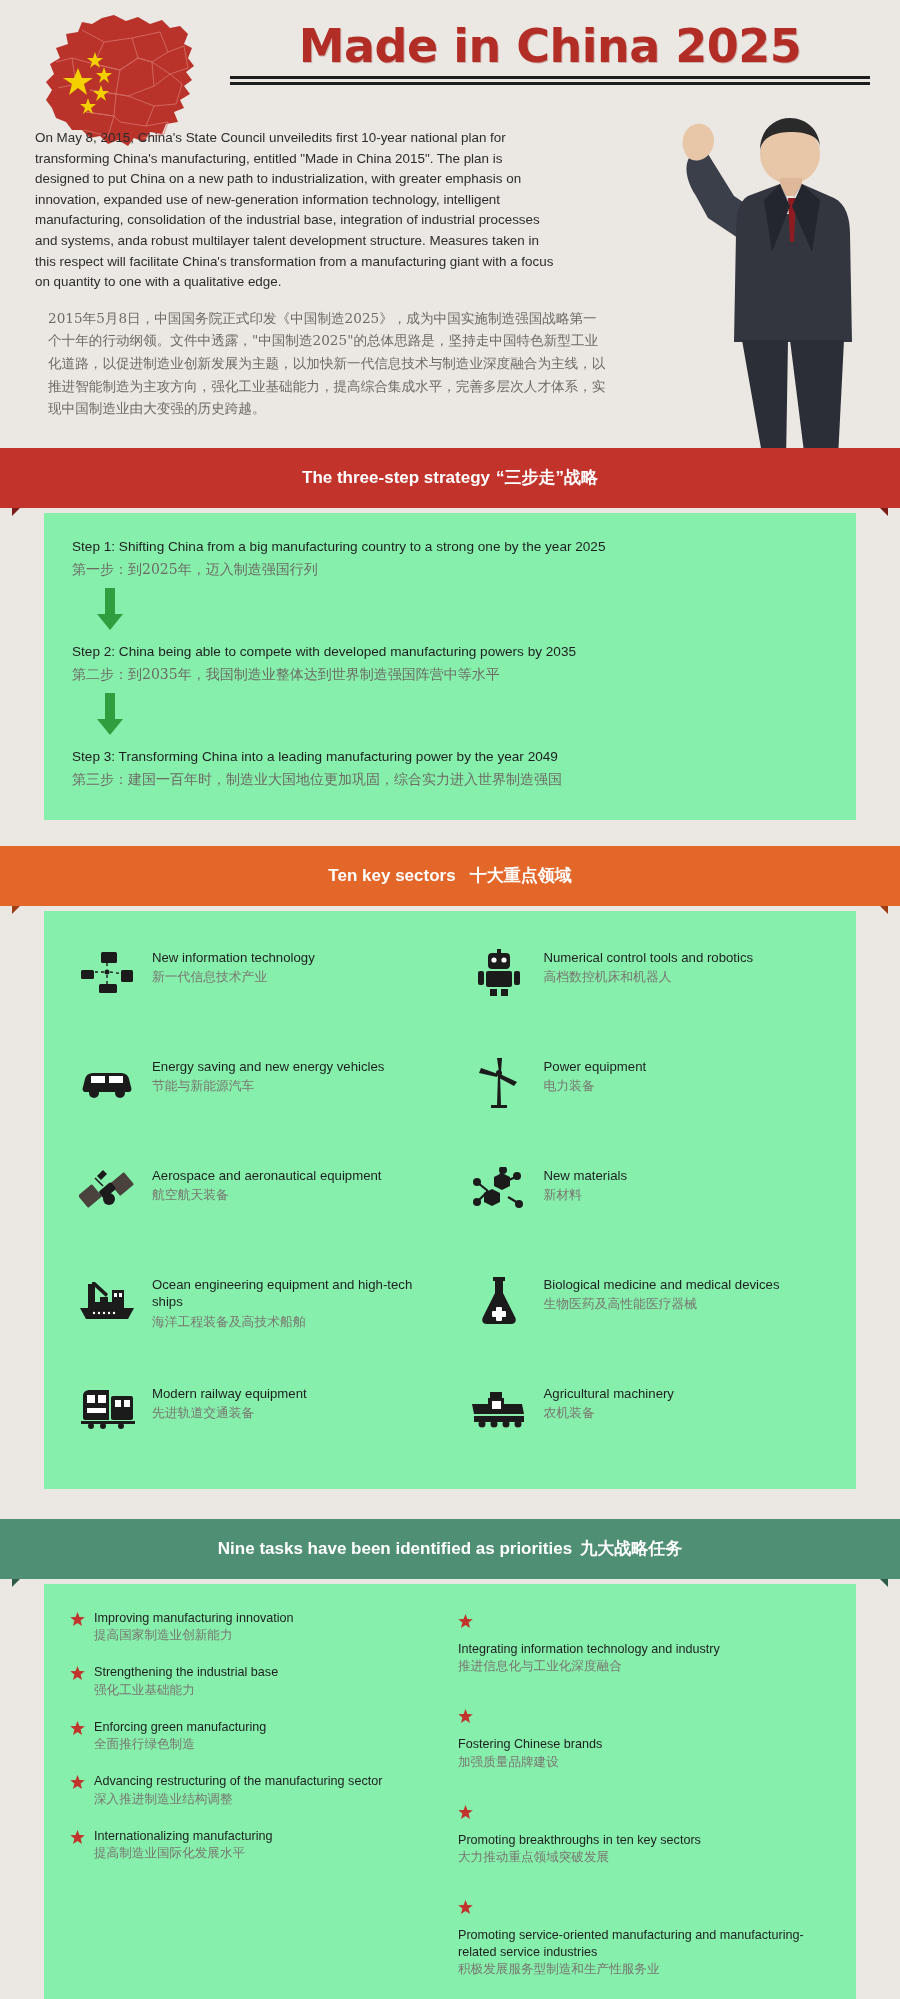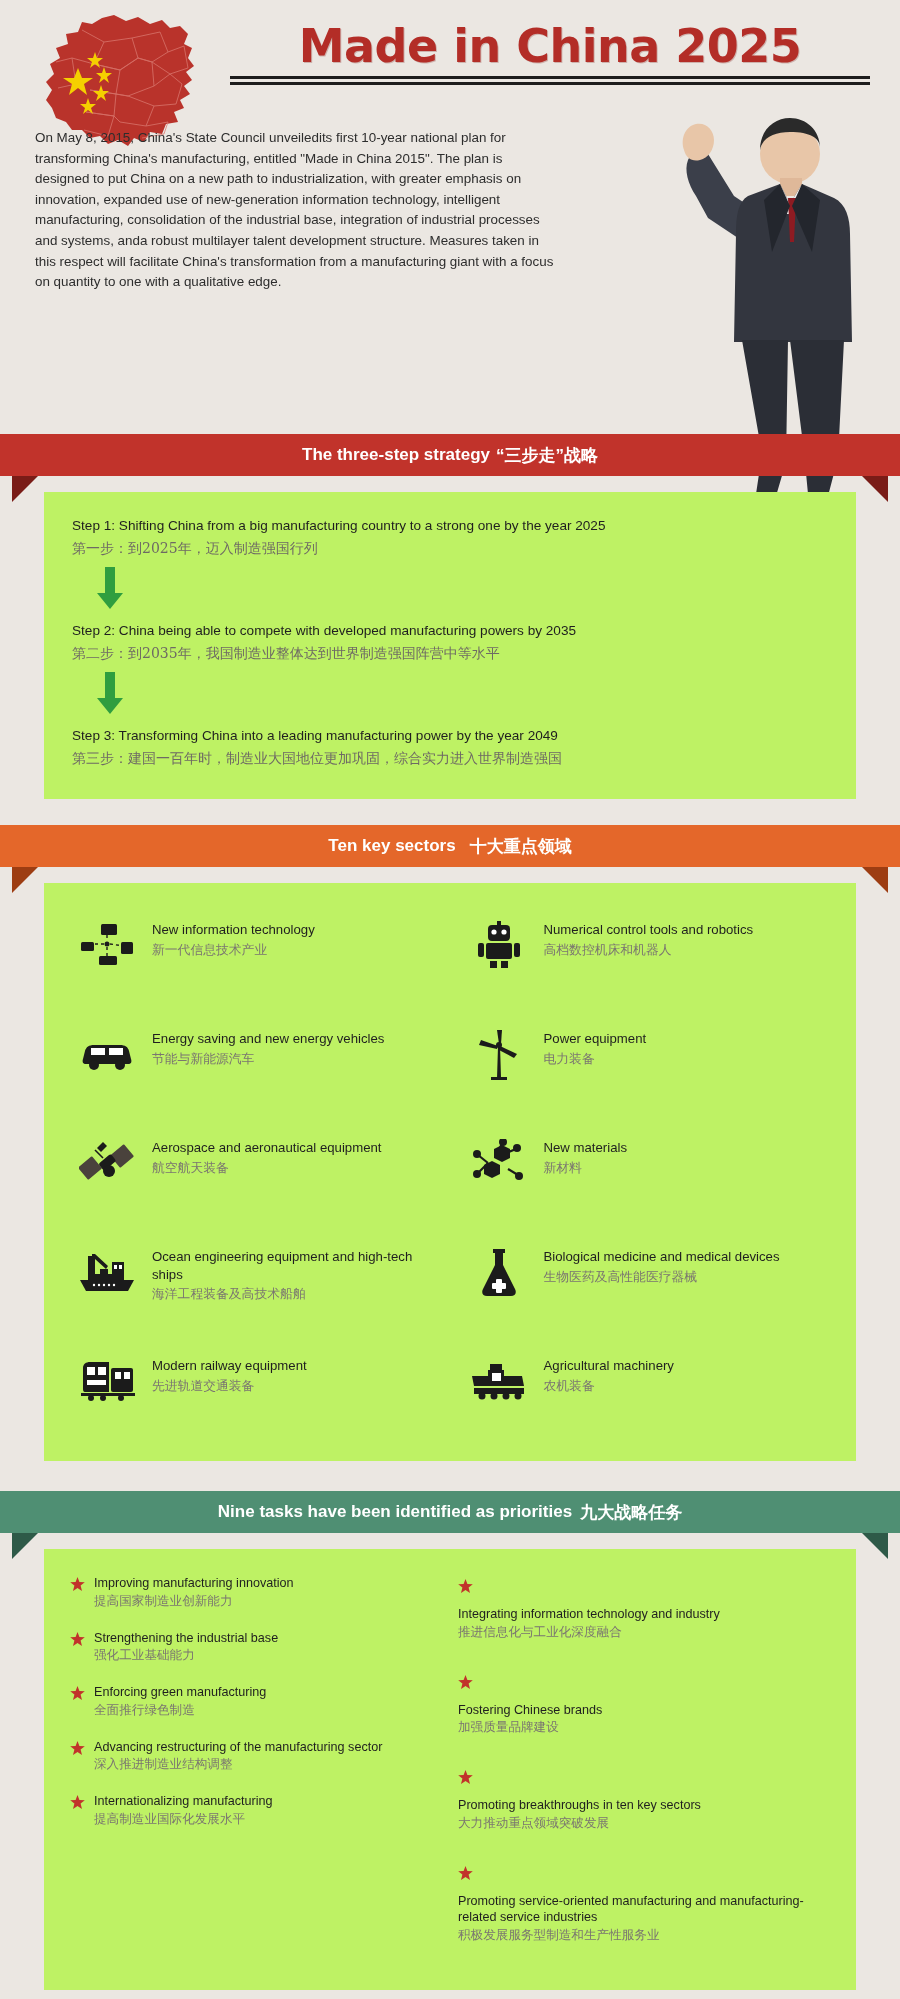--- a/index.html
+++ b/index.html
@@ -70,21 +70,21 @@
   .premier {
     position: absolute;
     right: 12px; top: -28px;
     width: 250px; height: 420px;
   }
 
   
   .section { position: relative; margin-top: 14px; }
   .banner {
     position: relative;
-    height: 42px;
+    height: 60px;
     display: flex; align-items: center; justify-content: center;
     color: #ffffff;
     font-size: 17px;
     font-weight: bold;
     z-index: 3;
   }
   .banner .band {
     position: absolute; left: 0; right: 0; top: 0; bottom: 0;
     z-index: -1;
   }
@@ -101,22 +101,22 @@
   .fold-r { right: 12px; }
   .ribbon-red .fold-l { border-top: 26px solid #7a1c17; border-right: 26px solid transparent; }
   .ribbon-red .fold-r { border-top: 26px solid #7a1c17; border-left: 26px solid transparent; }
   .ribbon-orange .fold-l { border-top: 26px solid #9d3d12; border-right: 26px solid transparent; }
   .ribbon-orange .fold-r { border-top: 26px solid #9d3d12; border-left: 26px solid transparent; }
   .ribbon-green .fold-l { border-top: 26px solid #2e5a48; border-right: 26px solid transparent; }
   .ribbon-green .fold-r { border-top: 26px solid #2e5a48; border-left: 26px solid transparent; }
 
   .panel {
     position: relative;
-    margin: 16px 44px;
-    background: #bef264;
+    margin: 5px 44px;
+    background: #86efac;
     z-index: 3;
     padding: 24px 28px 28px 28px;
   }
 
   
   .step { margin-bottom: 2px; }
   .step-en { font-size: 13.6px; color: #1f1f1f; line-height: 19px; }
   .step-cn {
     font-size: 14px; color: #6e6a64; line-height: 22px; margin-top: 2px;
     font-family: "DejaVu Serif", "Liberation Serif", serif;
@@ -243,20 +243,21 @@
       <path fill="#23262d" d="M164 92 L154 114 L174 160 L182 108 Z"></path>
 
       <path fill="#2b2e36" d="M104 248 L150 248 L148 370 L138 404 L118 402 L124 362 Z"></path>
       <path fill="#2b2e36" d="M152 248 L206 248 L200 366 L190 404 L170 402 L166 360 Z"></path>
 
       <ellipse cx="126" cy="408" rx="20" ry="8" fill="#1b1b1b"></ellipse>
       <ellipse cx="180" cy="408" rx="20" ry="8" fill="#1b1b1b"></ellipse>
     </svg>
   </div>
   <div class="intro-en">On May 8, 2015, China's State Council unveiledits first 10-year national plan for transforming China's manufacturing, entitled "Made in China 2015". The plan is designed to put China on a new path to industrialization, with greater emphasis on innovation, expanded use of new-generation information technology, intelligent manufacturing, consolidation of the industrial base, integration of industrial processes and systems, anda robust multilayer talent development structure. Measures taken in this respect will facilitate China's transformation from a manufacturing giant with a focus on quantity to one with a qualitative edge.</div>
+  <div class="intro-cn">2015年5月8日，中国国务院正式印发《中国制造2025》，成为中国实施制造强国战略第一个十年的行动纲领。文件中透露，"中国制造2025"的总体思路是，坚持走中国特色新型工业化道路，以促进制造业创新发展为主题，以加快新一代信息技术与制造业深度融合为主线，以推进智能制造为主攻方向，强化工业基础能力，提高综合集成水平，完善多层次人才体系，实现中国制造业由大变强的历史跨越。</div>
 </div>
 
 <div class="section ribbon-red">
   <div class="banner">
     <div class="band"></div>
     <span class="banner-label">The three-step strategy</span>
     <span class="banner-label cn" style="margin-left:6px">“三步走”战略</span>
   </div>
   <div class="fold-l"></div>
   <div class="fold-r"></div>

